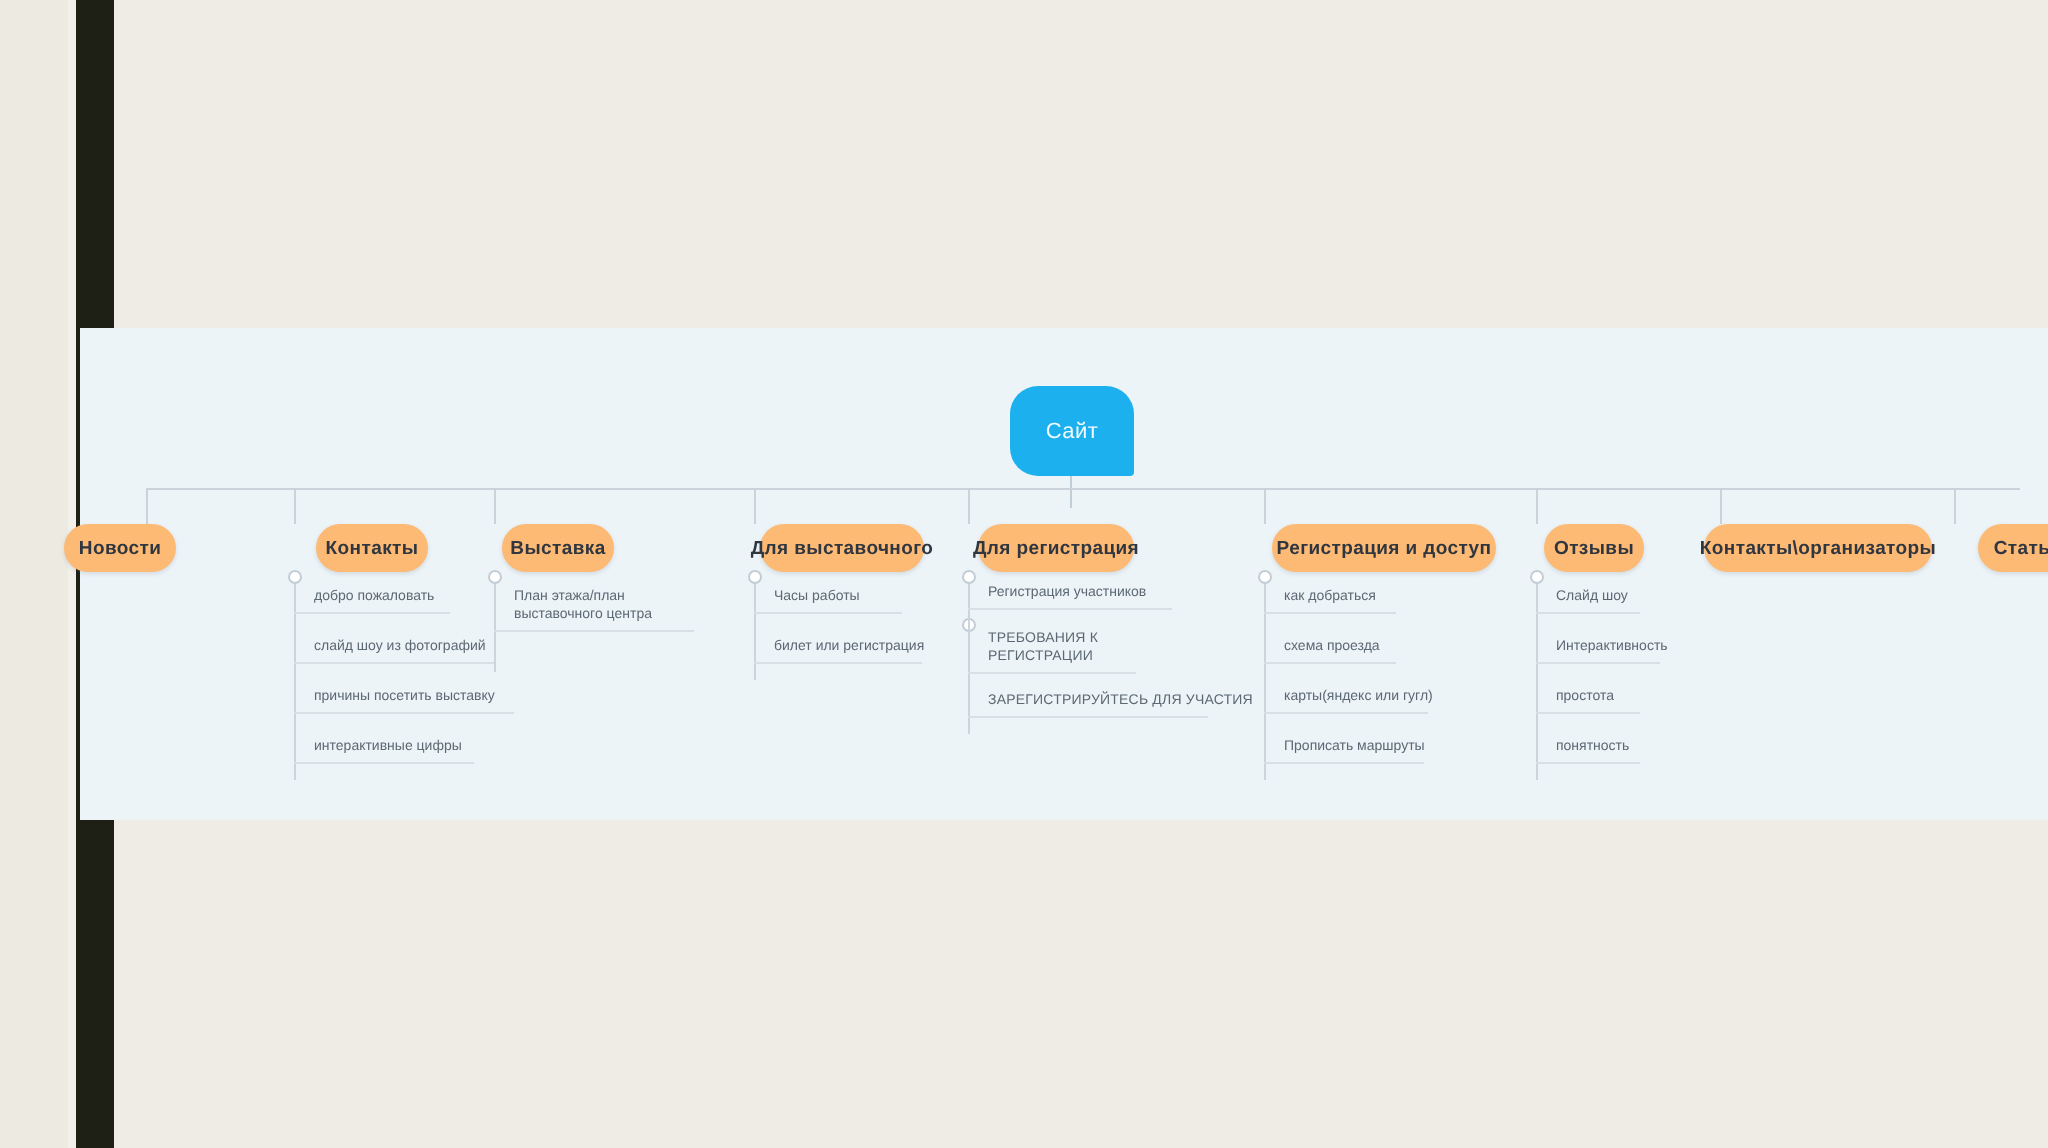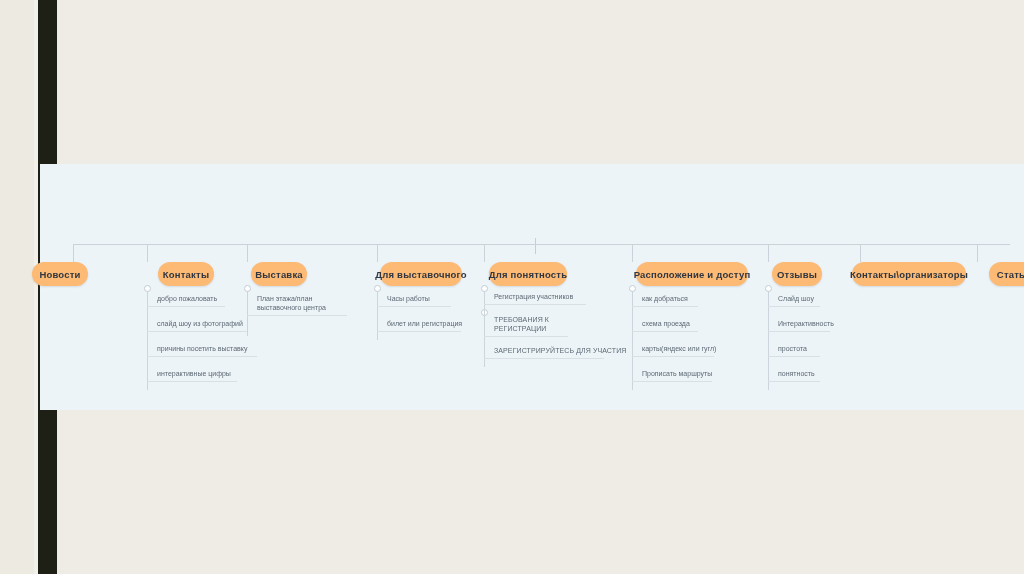--- a/index.html
+++ b/index.html
@@ -149,20 +149,23 @@
 </head>
 <body>
 
 <div id="slide-background"></div>
 <div id="left-margin-strip"></div>
 <div id="accent-bar-gap"></div>
 <div id="accent-bar"></div>
 
 <div id="diagram-panel">
 
+  <div id="root-node">
+    <span class="root-label">Сайт</span>
+  </div>
   <div id="root-stem"></div>
   <div id="branch-bus"></div>
 
   <div class="branch" style="left:33px">
     <div class="branch-drop"></div>
     <div class="branch-pill" style="left:-41px;width:56px">
       <span class="pill-label">Новости</span>
     </div>
   </div>
 
@@ -216,21 +219,21 @@
         </div>
       <div class="leaf" style="top:31px;width:84px">
           <span class="leaf-label">билет или регистрация</span>
         </div>
     </div>
   </div>
 
   <div class="branch" style="left:444px">
     <div class="branch-drop"></div>
     <div class="branch-pill" style="left:5px;width:78px">
-      <span class="pill-label">Для понятность</span>
+      <span class="pill-label">Для регистрация</span>
     </div>
     <div class="subtree">
       <div class="subtree-spine" style="height:24px"></div>
       <div class="node-dot" style="top:-3px"></div>
       <div class="leaf" style="top:4px;width:102px">
           <span class="leaf-label">Регистрация участников</span>
         </div>
       <div class="node-dot" style="top:21px"></div>
       <div class="subtree-spine" style="top:21px;height:58px"></div>
       <div class="leaf wrap caps" style="top:27px;width:84px">
@@ -238,21 +241,21 @@
         </div>
       <div class="leaf caps" style="top:58px;width:120px">
           <span class="leaf-label">ЗАРЕГИСТРИРУЙТЕСЬ ДЛЯ УЧАСТИЯ</span>
         </div>
     </div>
   </div>
 
   <div class="branch" style="left:592px">
     <div class="branch-drop"></div>
     <div class="branch-pill" style="left:4px;width:112px">
-      <span class="pill-label">Расположение и доступ</span>
+      <span class="pill-label">Регистрация и доступ</span>
     </div>
     <div class="subtree">
       <div class="subtree-spine" style="height:102px"></div>
       <div class="node-dot" style="top:-3px"></div>
       <div class="leaf" style="top:6px;width:66px">
           <span class="leaf-label">как добраться</span>
         </div>
       <div class="leaf" style="top:31px;width:66px">
           <span class="leaf-label">схема проезда</span>
         </div>

